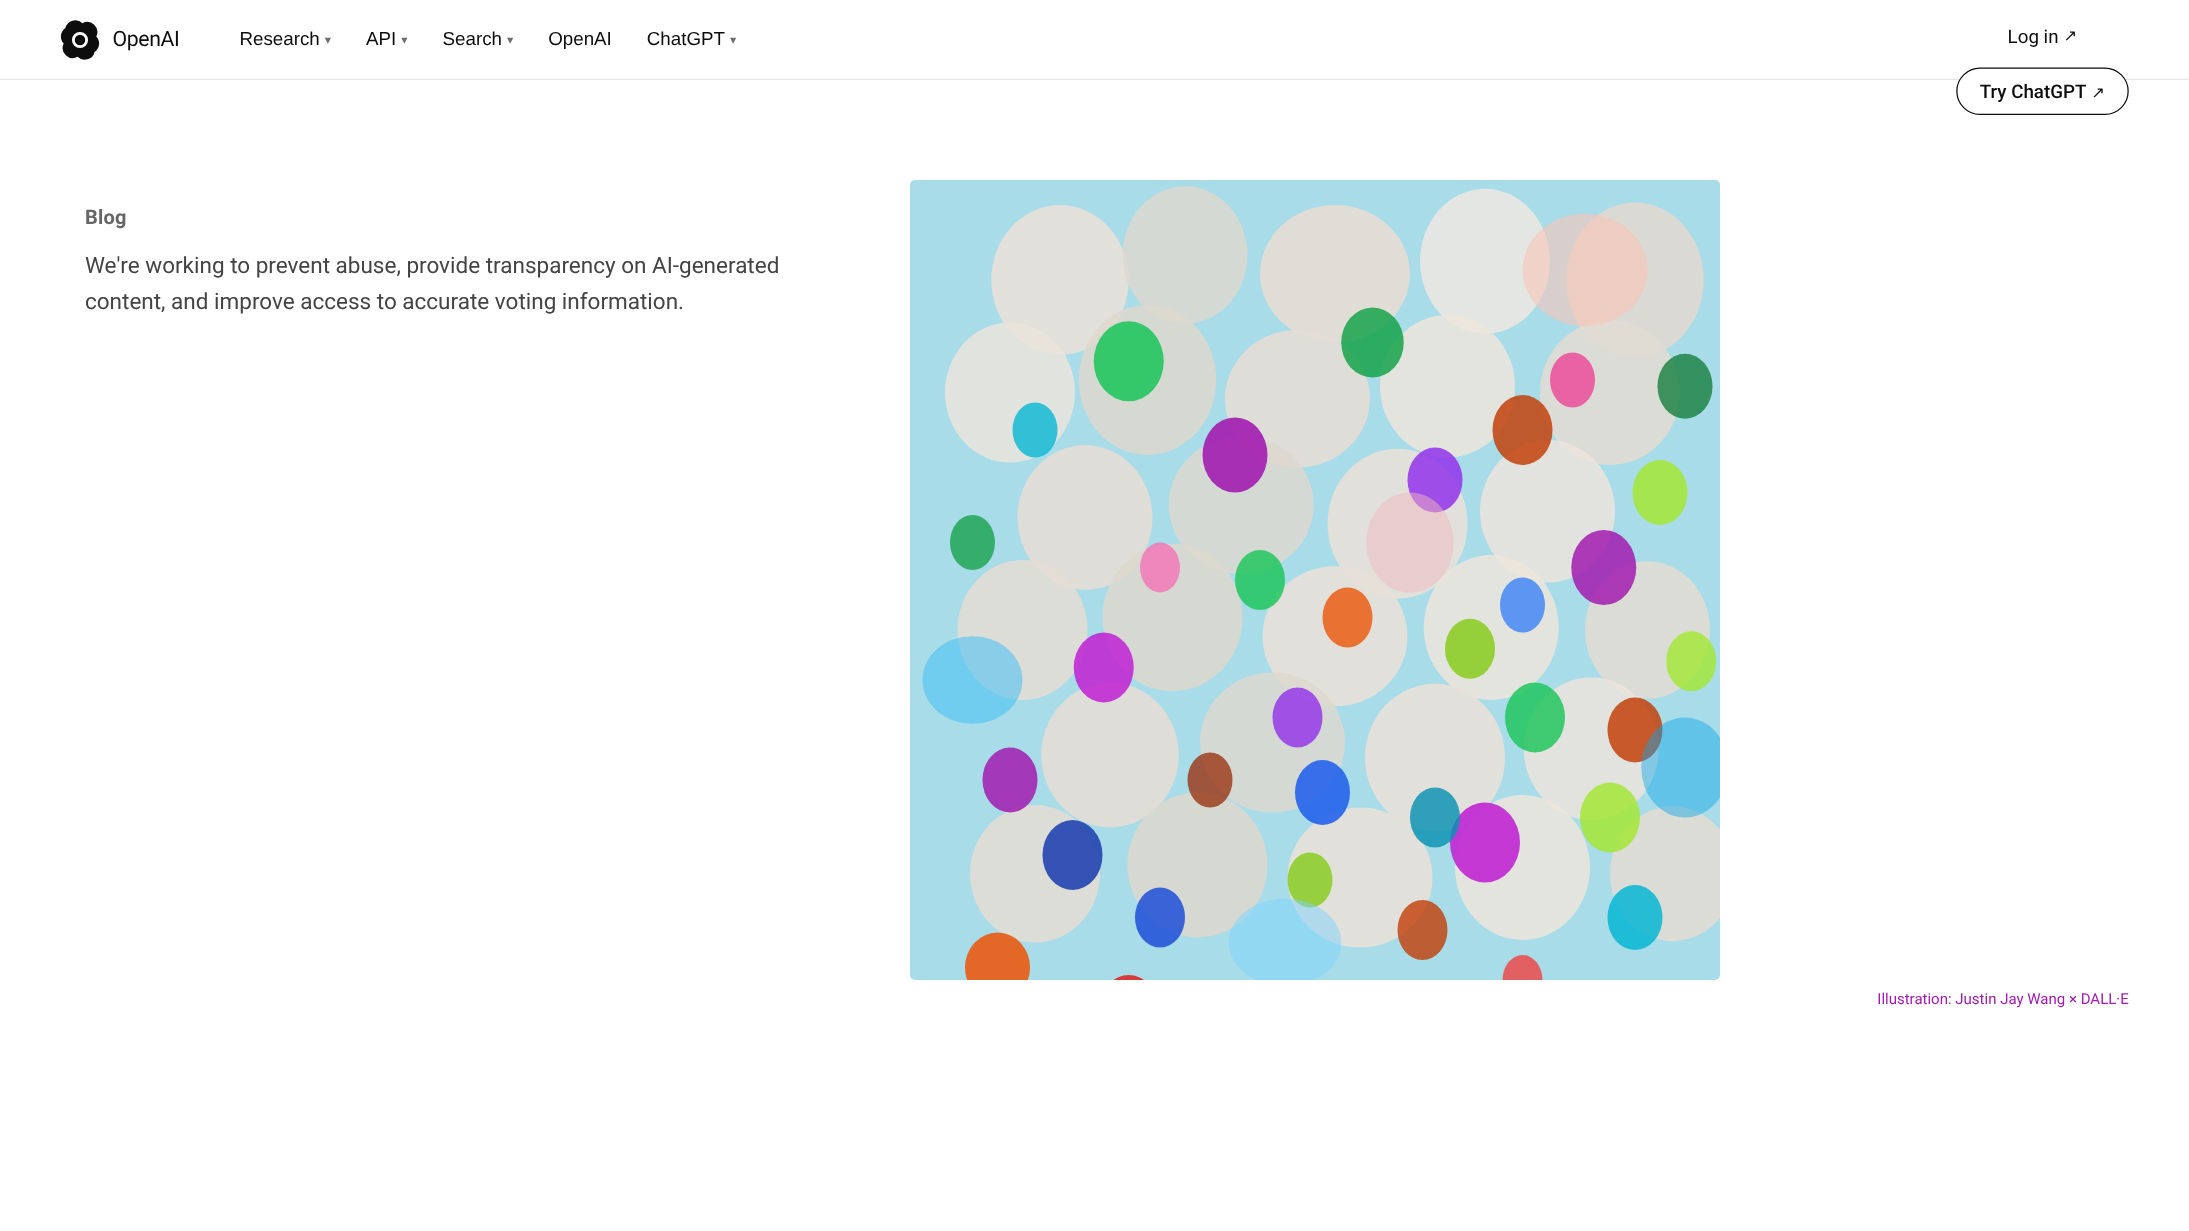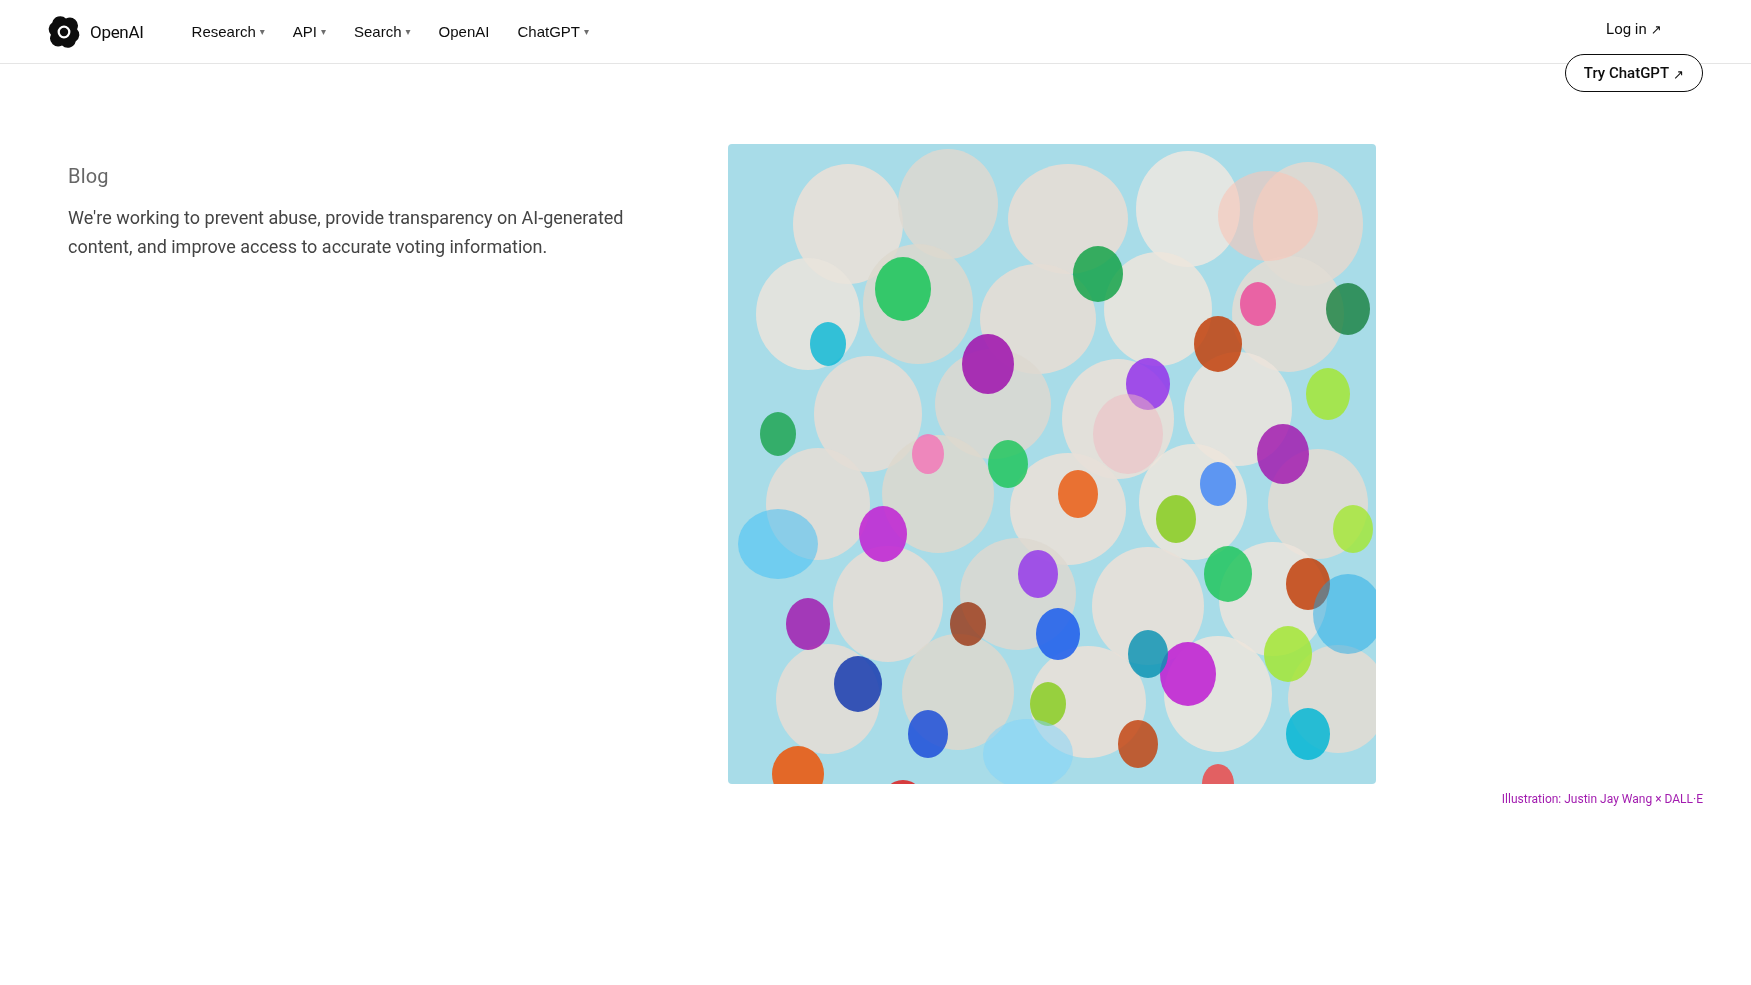--- a/index.html
+++ b/index.html
@@ -138,24 +138,25 @@
       max-width: 1751px;
     }
 
     .content-left {
       flex: 0 0 660px;
       padding-right: 60px;
       padding-top: 20px;
     }
 
     .blog-label {
-      font-size: 20px;
+      font-size: 16px;
       color: #666;
       margin-bottom: 16px;
       letter-spacing: 0.01em;
+      font-weight: bold;
     }
 
     .main-title {
       font-size: 62px;
       font-weight: 700;
       line-height: 1.1;
       letter-spacing: -2px;
       color: #0d0d0d;
       margin-bottom: 28px;
       max-width: 600px;

